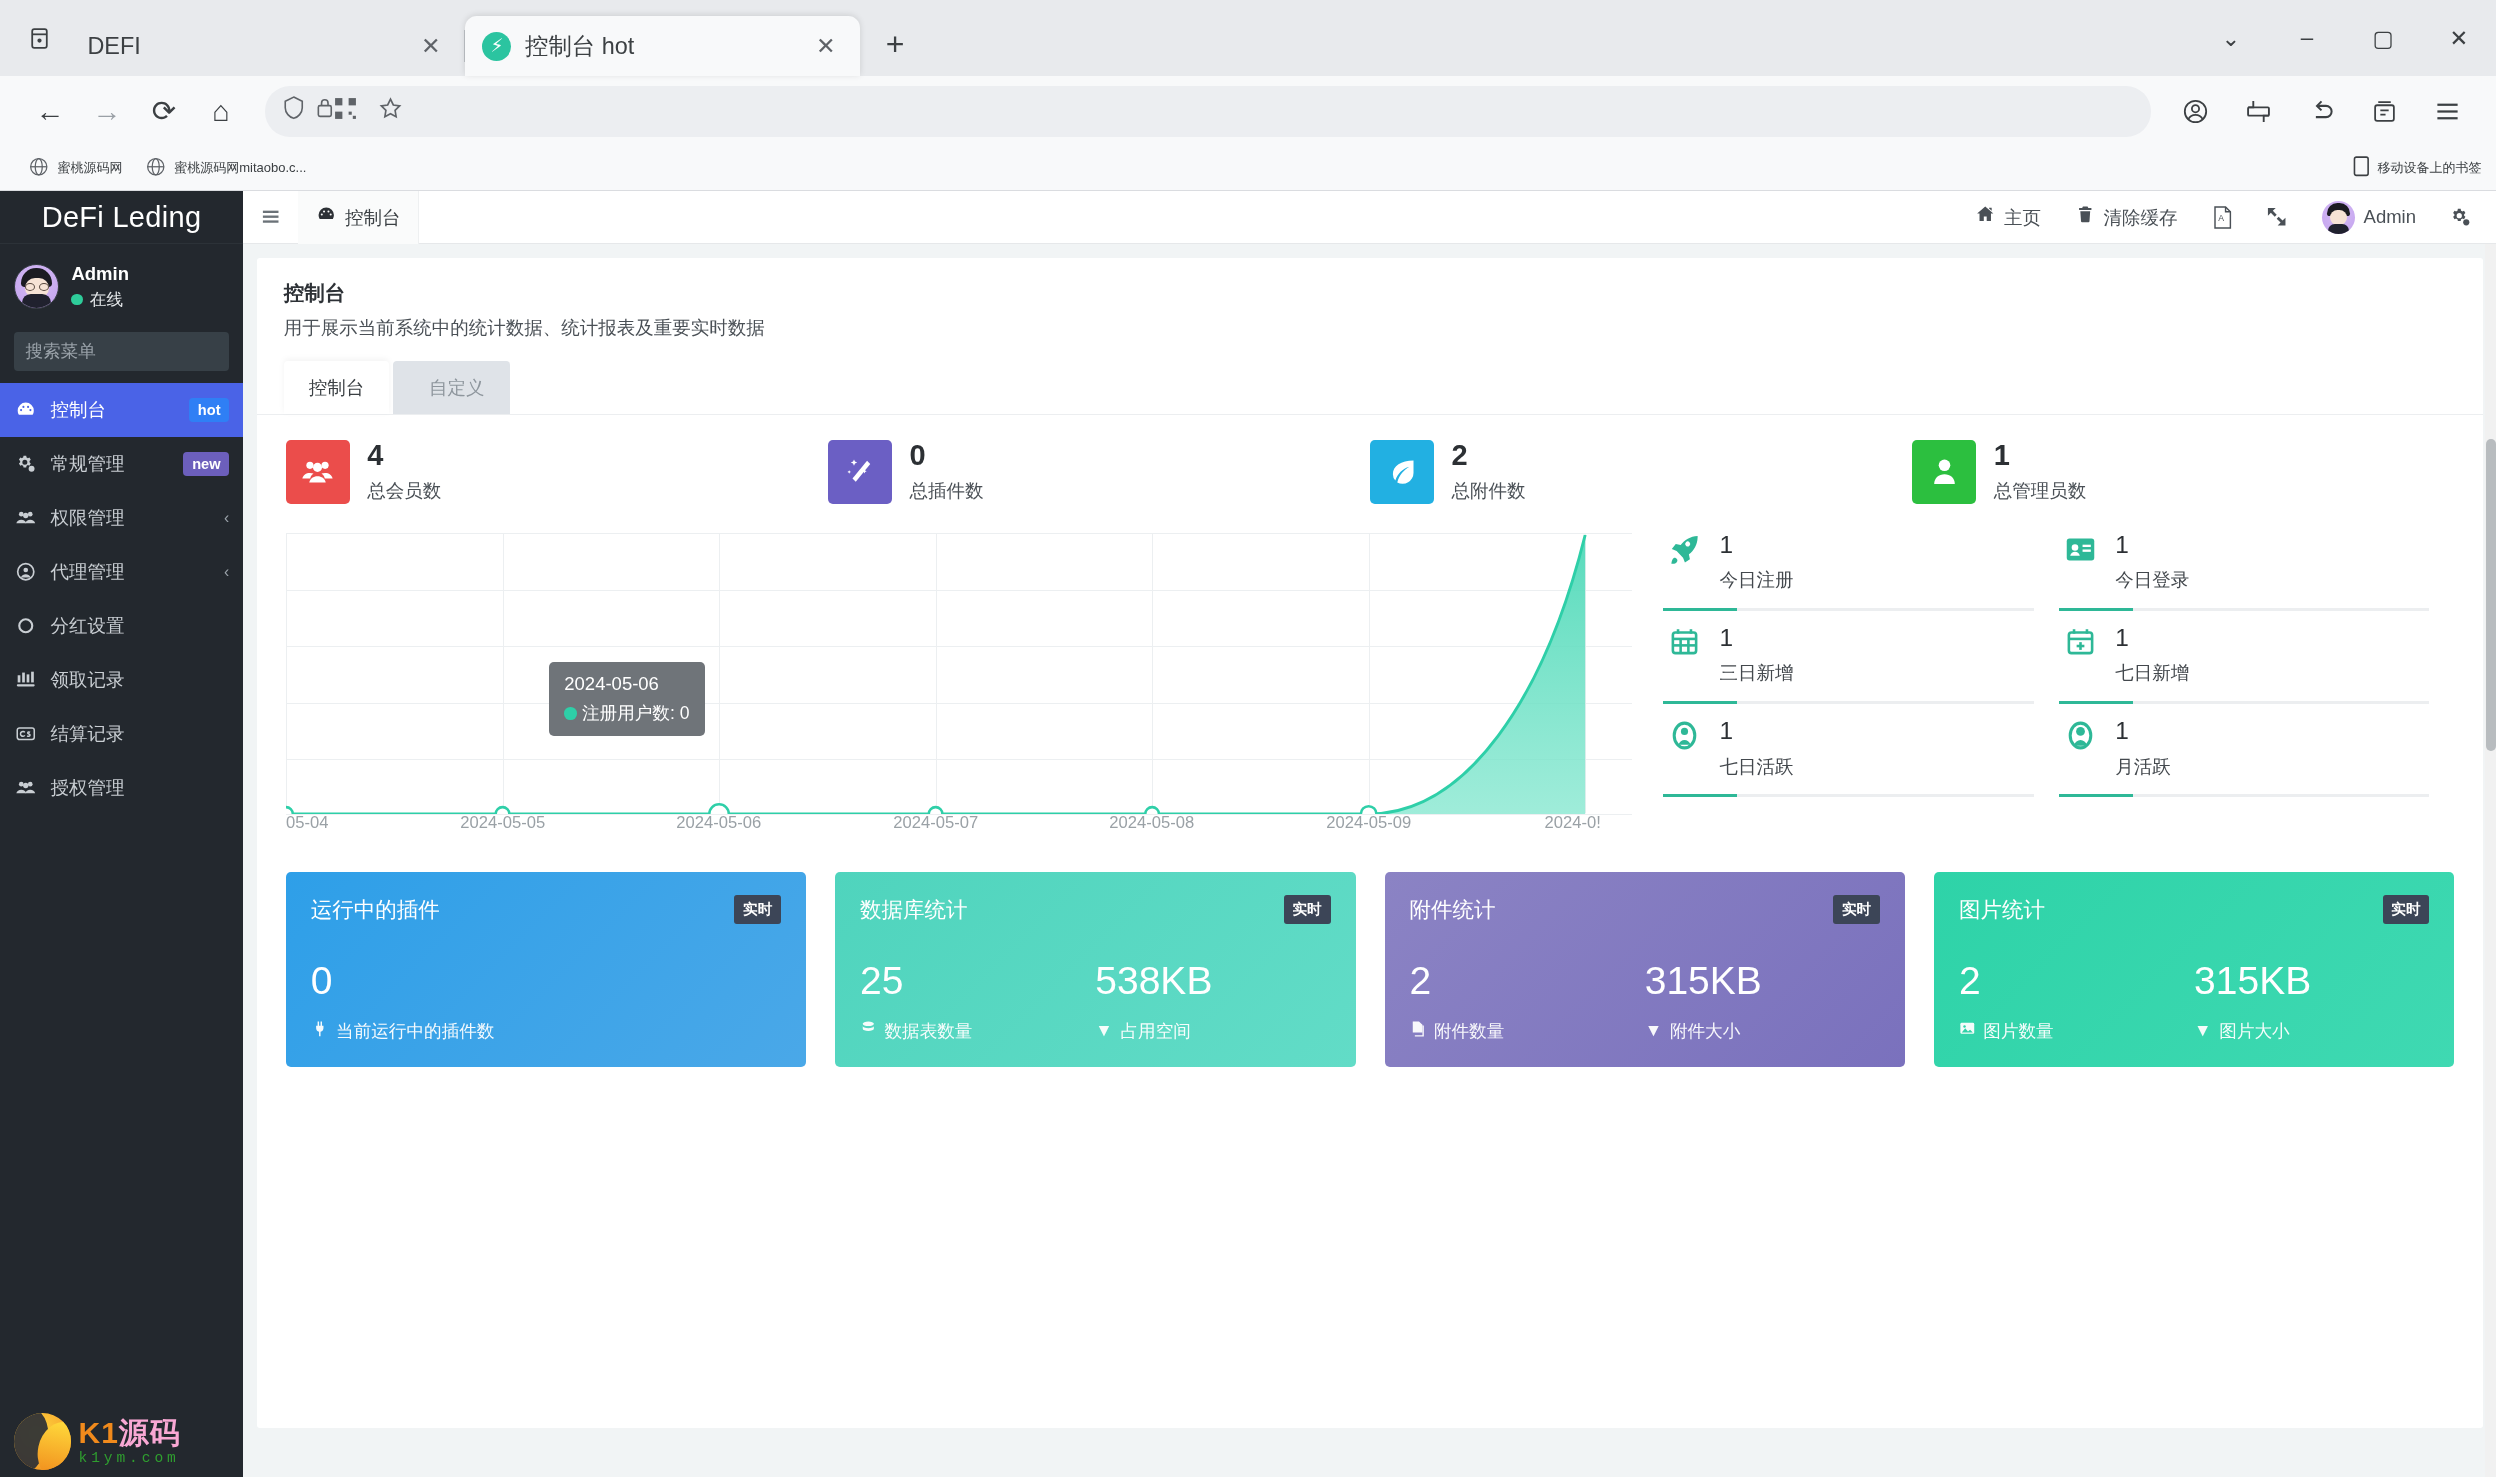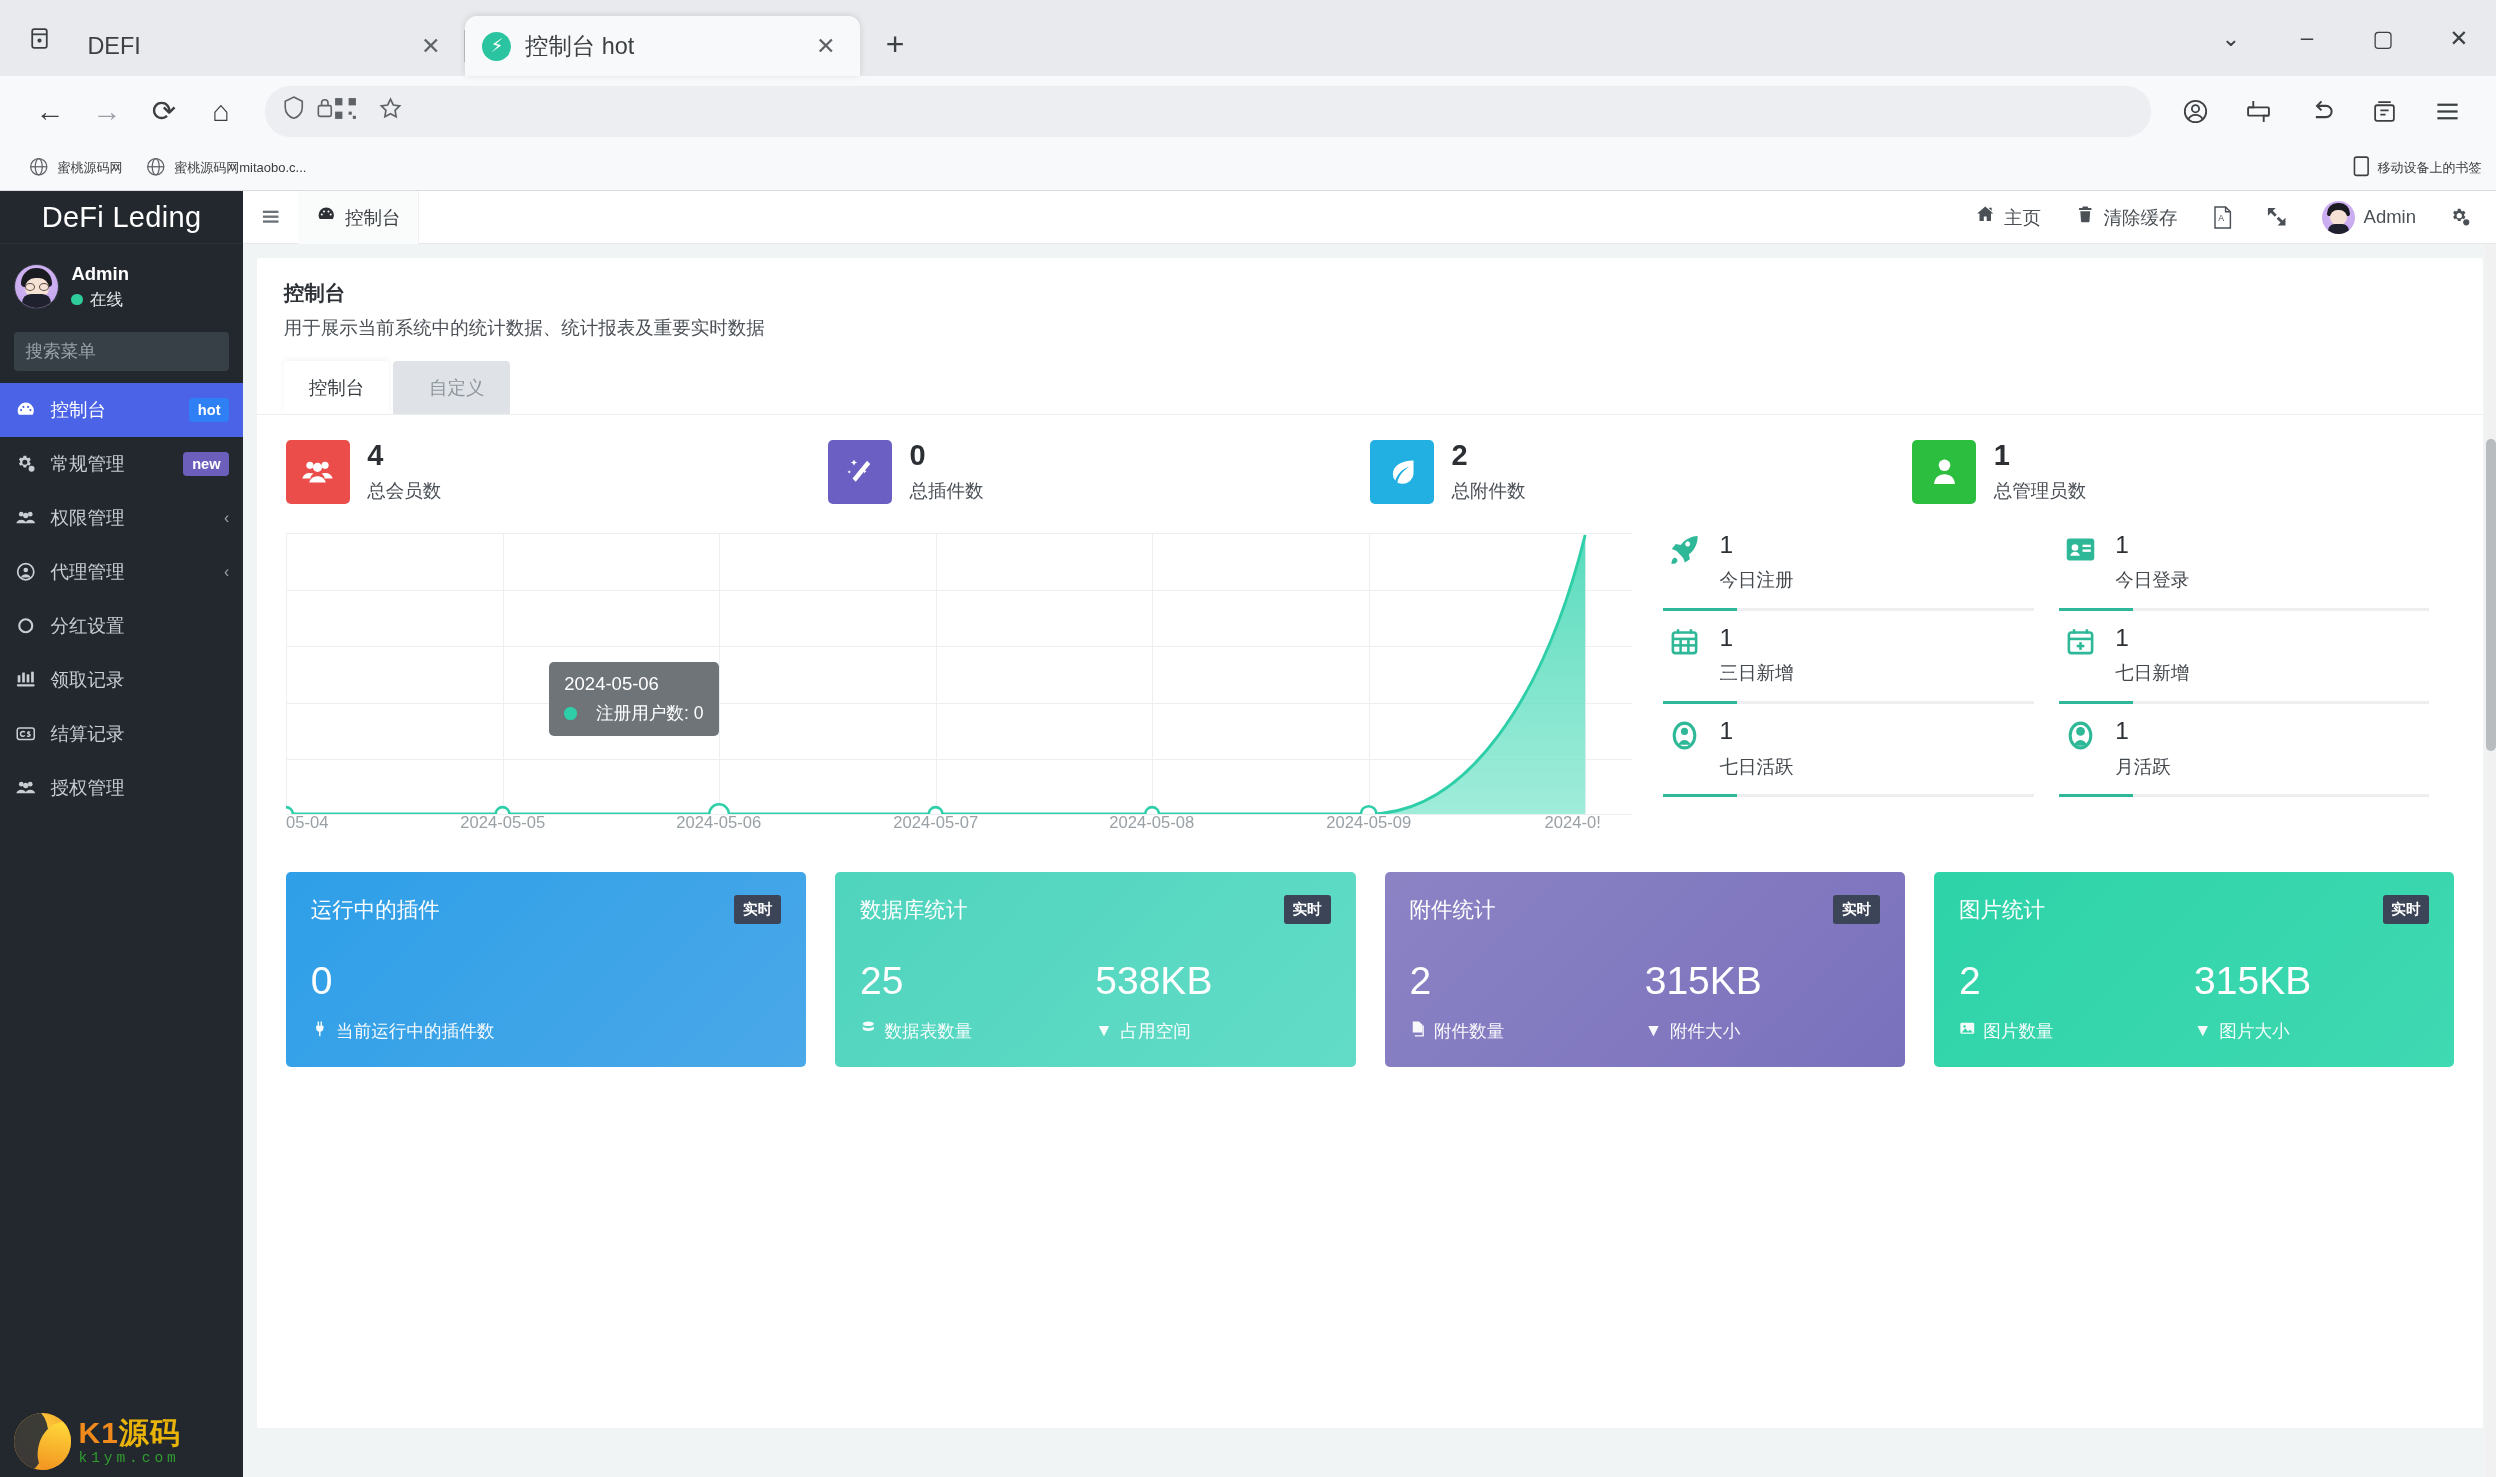--- a/index.html
+++ b/index.html
@@ -134,21 +134,21 @@
   .k1-mark { width: 57px; height: 57px; border-radius: 50%;
     background: radial-gradient(circle at 38% 35%, #ffd93b 0%, #f9b233 55%, #e8760f 100%);
     position: relative; overflow: hidden; }
   .k1-mark::before { content:""; position:absolute; left:-9.8px; top:-5.9px; width:43px; height:72px;
     background: #2b2f36; border-radius: 0 60% 60% 0 / 0 50% 50% 0; transform: rotate(18deg); opacity:.92;}
   .k1-mark::after { content:""; position:absolute; right:-5.9px; bottom:-9.8px; width:39px; height:59px;
     background: linear-gradient(#ffd93b,#f08a1c); border-radius: 60% 0 0 60% / 50% 0 0 50%; transform: rotate(12deg);}
   .k1-text { line-height: 1; }
   .k1-main { font-size: 30px; font-weight: bold; letter-spacing: 1px; }
   .k1-main .o { color: #f08a1c; }
-  .k1-main .g { color: #eab308; }
+  .k1-main .g { color: #f9a8d4; }
   .k1-sub { font-size: 14.6px; color: #2f9e2f; letter-spacing: 3.9px; margin-top: 2.9px; font-family: "Liberation Mono", monospace; }
 
   
   .content { flex: 1; display: flex; flex-direction: column; overflow: hidden; position: relative; }
 
   .topbar {
     height: 53px; background: #fff; display: flex; align-items: center;
     border-bottom: 1px solid #e6e8ea; flex: 0 0 53px;
   }
   .hamburger { width: 55px; display: flex; align-items: center; justify-content: center; color: #6b7278; font-size: 20.5px; flex: 0 0 55px; }
@@ -204,21 +204,21 @@
   .legend-mark { display: inline-block; width: 33px; height: 15.6px; position: relative; }
   .legend-mark::before { content:""; position:absolute; top:6.8px; left:0; width:33px; height:2px; background:#2ecfa8; }
   .legend-mark::after { content:""; position:absolute; top:2px; left:10.7px; width:11.7px; height:11.7px; border:2px solid #2ecfa8; background:#fff; border-radius:50%; }
   .xlabels { position: absolute; bottom: 0; left: 0; right: 0; height: 21.5px; }
   .xlabels span { position: absolute; font-size: 16.6px; color: #9aa1a6; transform: translateX(-50%); white-space: nowrap; }
   .tooltip {
     position: absolute; left: 263px; top: 129px; background: #6f7479; color: #fff;
     border-radius: 4.9px; padding: 10.7px 15.6px; font-size: 18.5px; z-index: 6; white-space: nowrap;
   }
   .tooltip .t-date { margin-bottom: 6.8px; }
-  .tooltip .t-ser { display: flex; align-items: center; gap: 19px; font-size: 17.6px; }
+  .tooltip .t-ser { display: flex; align-items: center; gap: 5px; font-size: 17.6px; }
   .tt-dot { width: 12.7px; height: 12.7px; border-radius: 50%; background: #2ecfa8; display: inline-block; }
 
   .ministats { flex: 1; display: flex; flex-wrap: wrap; padding-left: 31px; align-content: flex-start; }
   .mini { width: 50%; padding: 0 25px 0 0; margin-bottom: 15.6px; }
   .mini-top { display: flex; align-items: flex-start; gap: 13.7px; }
   .mini-ico { color: #2eb897; font-size: 35px; width: 43px; display: flex; justify-content: center; flex: 0 0 43px; }
   .mini-num { font-size: 24.4px; color: #2c3034; line-height: 1; }
   .mini-label { font-size: 18.5px; color: #43484d; margin-top: 9.8px; }
   .mini-bar { height: 2.9px; background: #eceef0; margin-top: 15.6px; position: relative; }
   .mini-bar i { position: absolute; left: 0; top: 0; height: 2.9px; width: 20%; background: #2eb897; }

